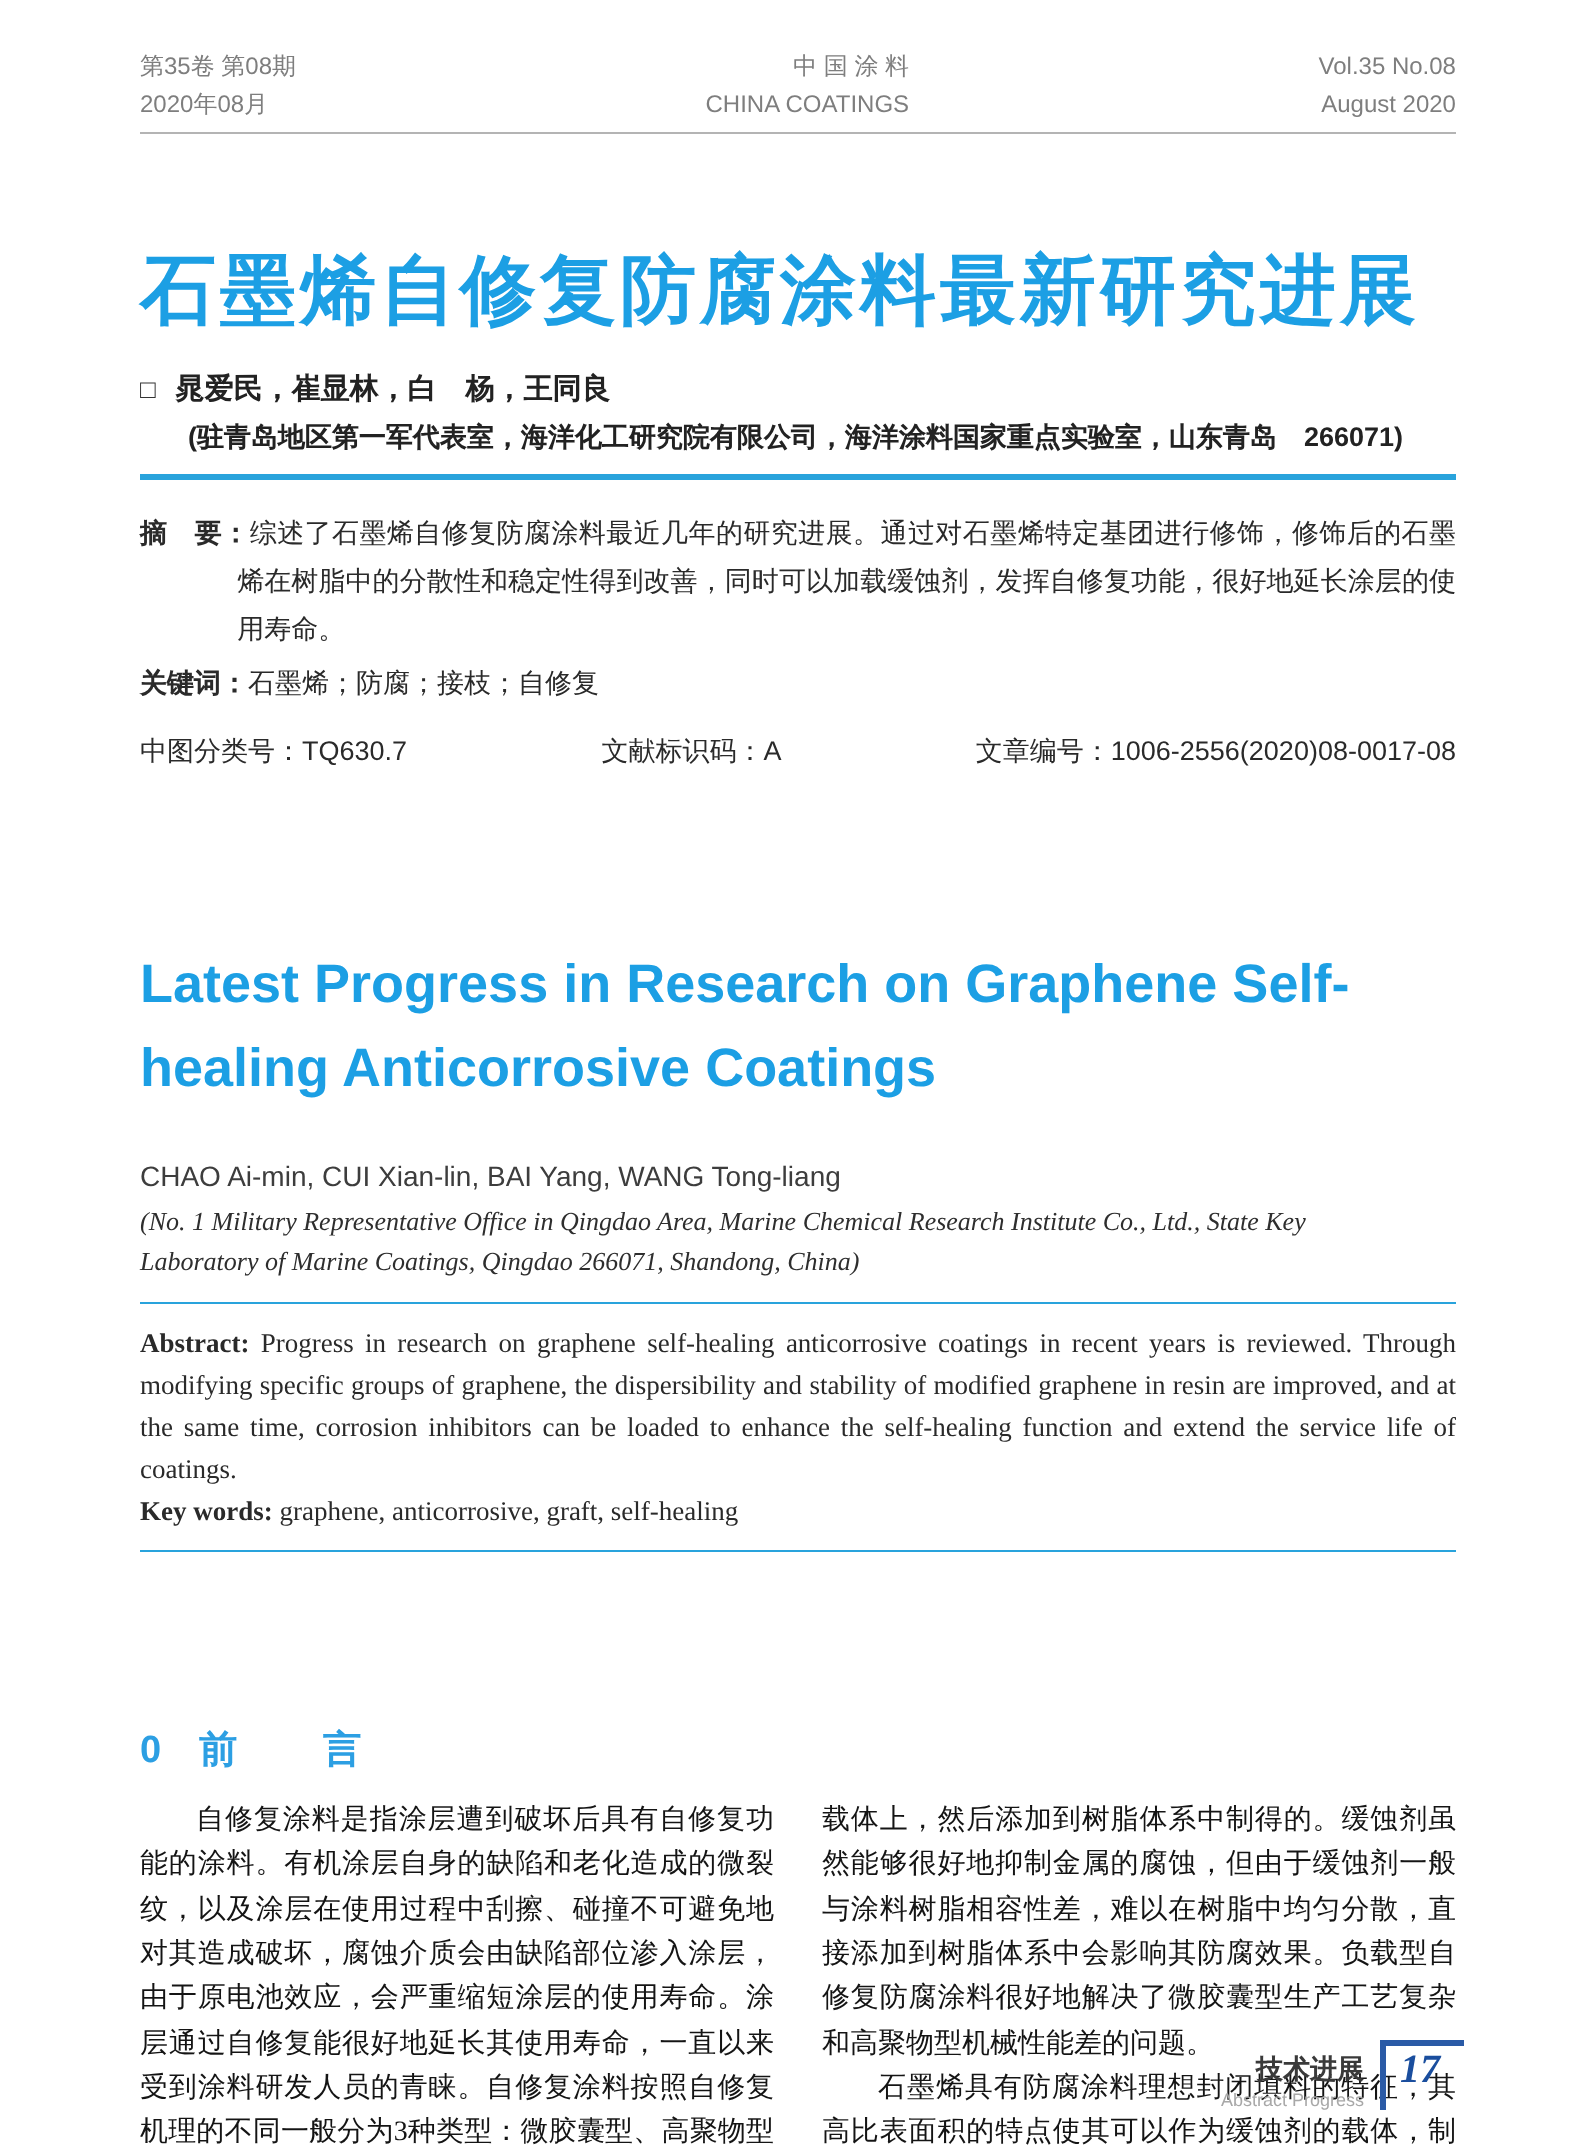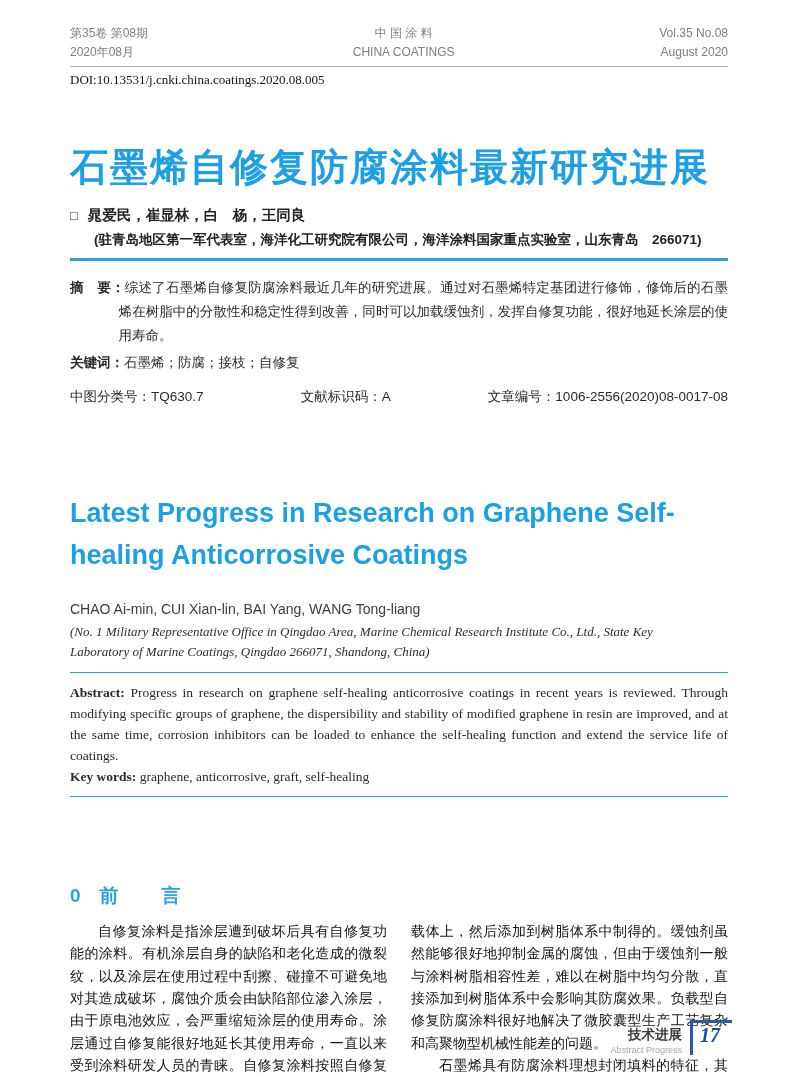--- a/index.html
+++ b/index.html
@@ -9,21 +9,21 @@
     font-family:"Liberation Serif", serif; color:#1c1c1c;
     padding:24px 66px 0 70px; overflow:hidden; margin:0 auto;
   }
   
   .jheader {
     display:flex; justify-content:space-between; align-items:flex-start;
     color:#7e7e7e; font-size:12px; line-height:1.55;
     border-bottom:1px solid #b4b4b4; padding-bottom:5px;
     font-family:"Liberation Sans", sans-serif;
   }
-  .jheader .center { text-align:center; }
+  .jheader .center { text-align:right; }
   .jheader .right { text-align:right; }
   .doi-line { margin-top:5px; font-size:13px; color:#141414; font-family:"Liberation Serif", serif; }
   
   .cn-title {
     margin-top:58px; font-size:38px; font-weight:bold; color:#1c9fe4;
     font-family:"Liberation Sans", sans-serif; letter-spacing:2px; line-height:1.15;
   }
   .cn-authors {
     margin-top:16px; font-size:14.5px; font-weight:bold; color:#222;
     display:flex; align-items:center; gap:10px;
@@ -86,21 +86,20 @@
     </div>
     <div class="center">
       <div>中 国 涂 料</div>
       <div>CHINA COATINGS</div>
     </div>
     <div class="right">
       <div>Vol.35  No.08</div>
       <div>August 2020</div>
     </div>
   </div>
-  <div class="doi-line">DOI:10.13531/j.cnki.china.coatings.2020.08.005</div>
 
   <h1 class="cn-title">石墨烯自修复防腐涂料最新研究进展</h1>
   <div class="cn-authors">
     <span class="marker">□</span>
     <span>晁爱民，崔显林，白　杨，王同良</span>
   </div>
   <div class="cn-affil">(驻青岛地区第一军代表室，海洋化工研究院有限公司，海洋涂料国家重点实验室，山东青岛　266071)</div>
   <div class="rule-blue-thick"></div>
 
   <div class="cn-meta">

